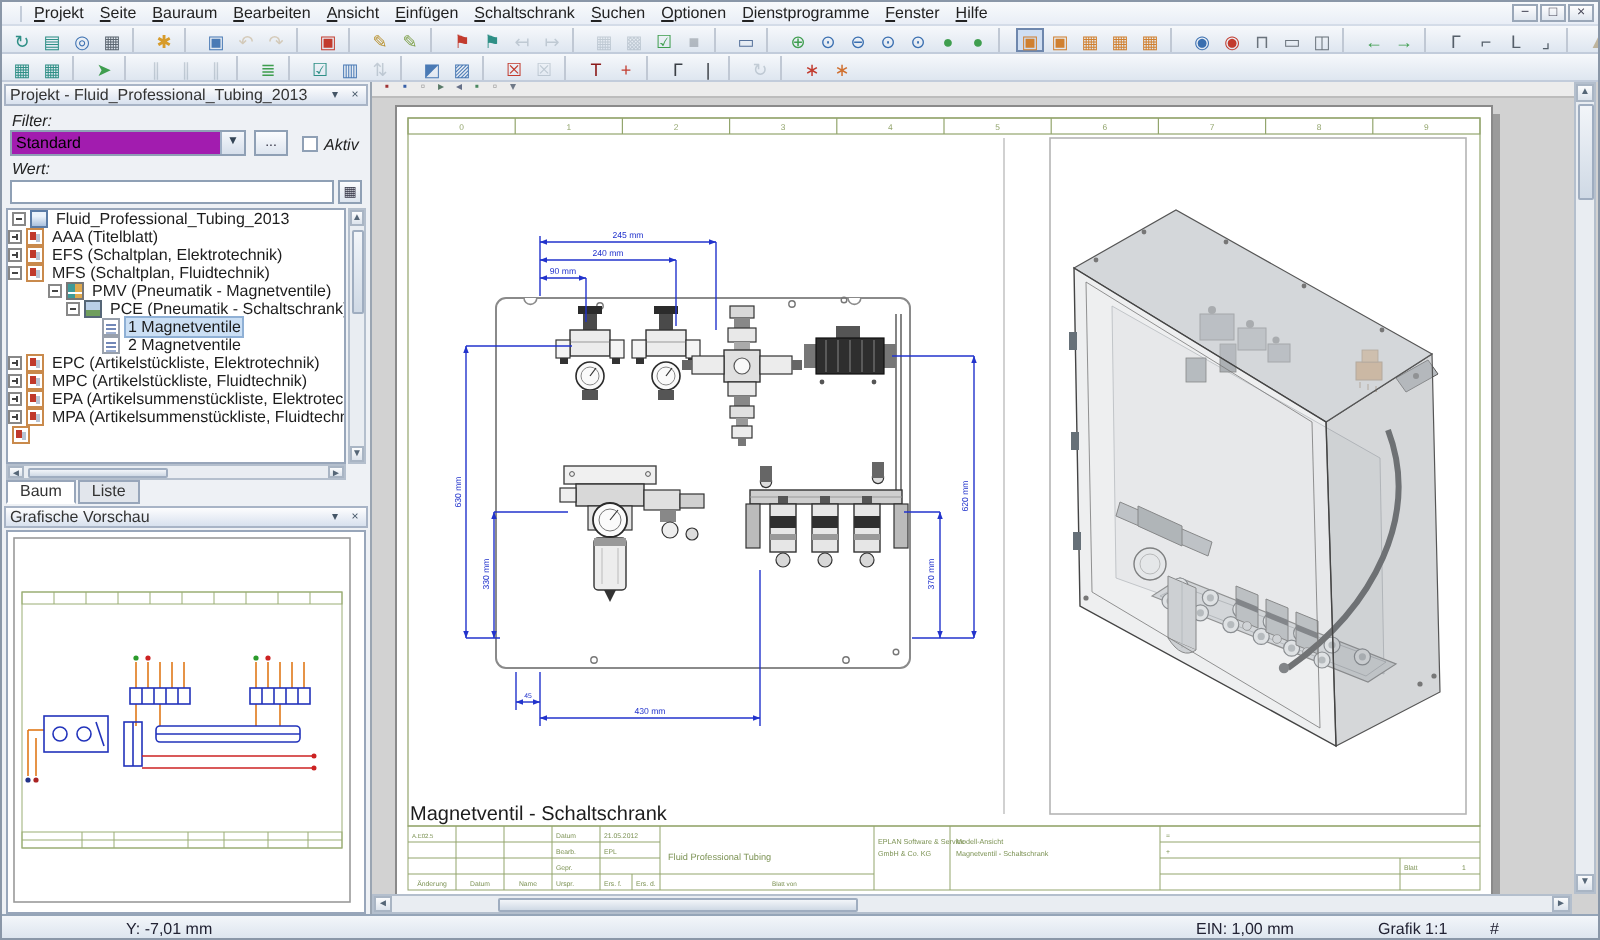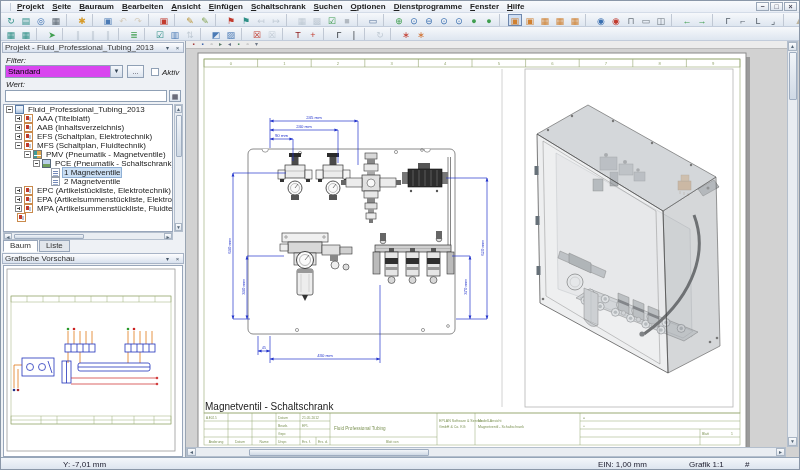--- a/index.html
+++ b/index.html
@@ -1,56 +1,56 @@
 <!DOCTYPE html>
 <html><head>
 <meta charset="utf-8">
 <style>
   * { box-sizing: border-box; margin: 0; padding: 0; }
   html,body { width:800px; height:470px; overflow:hidden; }
   body { font-family:"Liberation Sans", sans-serif; background:#eef2f8; position:relative;
          border:1px solid #8a97a8; }
   
   .menubar { height:12px; background:linear-gradient(#f8fafc,#e9eef6); border-bottom:1px solid #d4dce8;
-             display:flex; align-items:center; font-size:8px; color:#222; position:relative;font-weight:bold; }
+             display:flex; align-items:center; font-size:8px; color:#222; position:relative; }
   .menubar .grip { width:8px; height:8px; margin:0 2px; border-right:1px solid #c3ccd9; }
   .menu-item { padding:0 4px; line-height:11px; cursor:default; }
   .menu-item::first-letter { text-decoration:underline; }
   .winbtns { position:absolute; right:2px; top:1px; display:flex; gap:1px; }
   .winbtn { width:13px; height:9px; font-size:7px; line-height:8px; text-align:center;
             border:1px solid #9aa7b8; background:linear-gradient(#fdfdfe,#dfe6ef); color:#445; }
   .toolbar { height:14px; background:linear-gradient(#f6f8fb,#dee6f0); border-bottom:1px solid #c2ccdb;
              display:flex; align-items:center; padding-left:3px; overflow:hidden; }
   .tbi { width:14px; height:12px; margin-right:1px; font-size:9px; line-height:12px; text-align:center;
          border:1px solid transparent; flex:none; }
   .tbi.dim { opacity:.42; }
   .tbi.pressed { border:1px solid #6e87ad; background:#cfdef2; }
   .tb-sep { width:6px; height:12px; flex:none; border-left:1px solid #c0c8d4; margin:0 3px 0 2px; }
   
   .left-col { position:absolute; left:0; top:40px; width:184px; bottom:12px; background:#eef1f5; }
   .panel-hd { position:absolute; left:1px; right:1px; height:11px; background:linear-gradient(#fdfdfe,#d8e1ee);
               border:1px solid #a8b4c6; font-size:8px; line-height:9px; color:#333; padding:0 2px; }
   .panel-hd .hbtn { position:absolute; top:1px; width:9px; height:8px; font-size:6px; line-height:8px;
                     text-align:center; color:#456; }
   .lbl { position:absolute; font-size:8px; color:#222;font-style:italic; }
-  .combo { position:absolute; height:13px; background:#d946ef; border:1px solid #8fa0b5; font-size:8px;
+  .combo { position:absolute; height:13px; background:#a21caf; border:1px solid #8fa0b5; font-size:8px;
            line-height:11px; padding:0 2px; }
   .combo .arrow { position:absolute; right:0; top:0; bottom:0; width:12px;
                   background:linear-gradient(#f4f7fb,#d6dfeb); border-left:1px solid #9fb0c5;
                   font-size:6px; text-align:center; line-height:11px; color:#345; }
   .sqbtn { position:absolute; height:13px; border:1px solid #8fa0b5; background:linear-gradient(#fbfcfe,#dde5ef);
            font-size:7px; text-align:center; line-height:11px; color:#334; }
   .chk { position:absolute; width:8px; height:8px; border:1px solid #8fa0b5; background:#fff; }
   .txt { position:absolute; height:12px; border:1px solid #8fa0b5; background:#fff; font-size:8px; padding:0 2px;
          font-family:"Liberation Sans",sans-serif; }
   
   .tree { position:absolute; left:2px; right:12px; top:63px; height:128px; background:#fff;
           border:1px solid #98a6ba; overflow:hidden; font-size:8px; }
   .trow { height:9px; display:flex; align-items:center; white-space:nowrap; }
-  .lvl0{padding-left:2px}.lvl1{padding-left:11px}.lvl2{padding-left:20px}.lvl3{padding-left:29px}.lvl4{padding-left:38px}
+  .lvl0{padding-left:2px}.lvl1{}.lvl2{padding-left:20px}.lvl3{padding-left:29px}.lvl4{padding-left:38px}
   .exp { width:7px; height:7px; border:1px solid #888; background:#fff; position:relative; flex:none; }
   .exp::before { content:""; position:absolute; left:1px; right:1px; top:2px; height:1px; background:#444; }
   .exp.plus::after { content:""; position:absolute; top:1px; bottom:1px; left:2.6px; width:1px; background:#444; }
   .exp.hid { visibility:hidden; }
   .tico { width:9px; height:9px; margin:0 2px 0 2px; flex:none; position:relative; }
   .ico-project { border:1px solid #5a7ba6; background:linear-gradient(#eaf2fb 30%,#a9c0de); }
   .ico-doc { border:1px solid #c98a4c; background:#fff; }
   .ico-doc::before { content:""; position:absolute; left:1px; top:1px; width:3px; height:4px; background:#c0392b; }
   .ico-doc::after { content:""; position:absolute; right:1px; top:2px; width:2px; height:4px; background:#b8c4d4; }
   .ico-grid { border:1px solid #777; background:linear-gradient(90deg,#3f9a98 50%,#e0a94e 50%); }
@@ -236,25 +236,20 @@
       <span class="tlabel">Fluid_Professional_Tubing_2013</span>
     </div>
     <div class="trow lvl1">
       <span class="exp plus"></span>
       <span class="tico ico-doc"></span>
       <span class="tlabel">AAA (Titelblatt)</span>
     </div>
     <div class="trow lvl1">
       <span class="exp plus"></span>
       <span class="tico ico-doc"></span>
-      <span class="tlabel">AAB (Inhaltsverzeichnis)</span>
-    </div>
-    <div class="trow lvl1">
-      <span class="exp plus"></span>
-      <span class="tico ico-doc"></span>
       <span class="tlabel">EFS (Schaltplan, Elektrotechnik)</span>
     </div>
     <div class="trow lvl1">
       <span class="exp"></span>
       <span class="tico ico-doc"></span>
       <span class="tlabel">MFS (Schaltplan, Fluidtechnik)</span>
     </div>
     <div class="trow lvl2">
       <span class="exp"></span>
       <span class="tico ico-grid"></span>
@@ -272,20 +267,25 @@
     </div>
     <div class="trow lvl4">
       <span class="exp hid"></span>
       <span class="tico ico-sheet"></span>
       <span class="tlabel">2 Magnetventile</span>
     </div>
     <div class="trow lvl1">
       <span class="exp plus"></span>
       <span class="tico ico-doc"></span>
       <span class="tlabel">EPC (Artikelstückliste, Elektrotechnik)</span>
+    </div>
+    <div class="trow lvl1">
+      <span class="exp plus"></span>
+      <span class="tico ico-doc"></span>
+      <span class="tlabel">MPC (Artikelstückliste, Fluidtechnik)</span>
     </div>
     <div class="trow lvl1">
       <span class="exp plus"></span>
       <span class="tico ico-doc"></span>
       <span class="tlabel">EPA (Artikelsummenstückliste, Elektrotechnik)</span>
     </div>
     <div class="trow lvl1">
       <span class="exp plus"></span>
       <span class="tico ico-doc"></span>
       <span class="tlabel">MPA (Artikelsummenstückliste, Fluidtechnik)</span>

